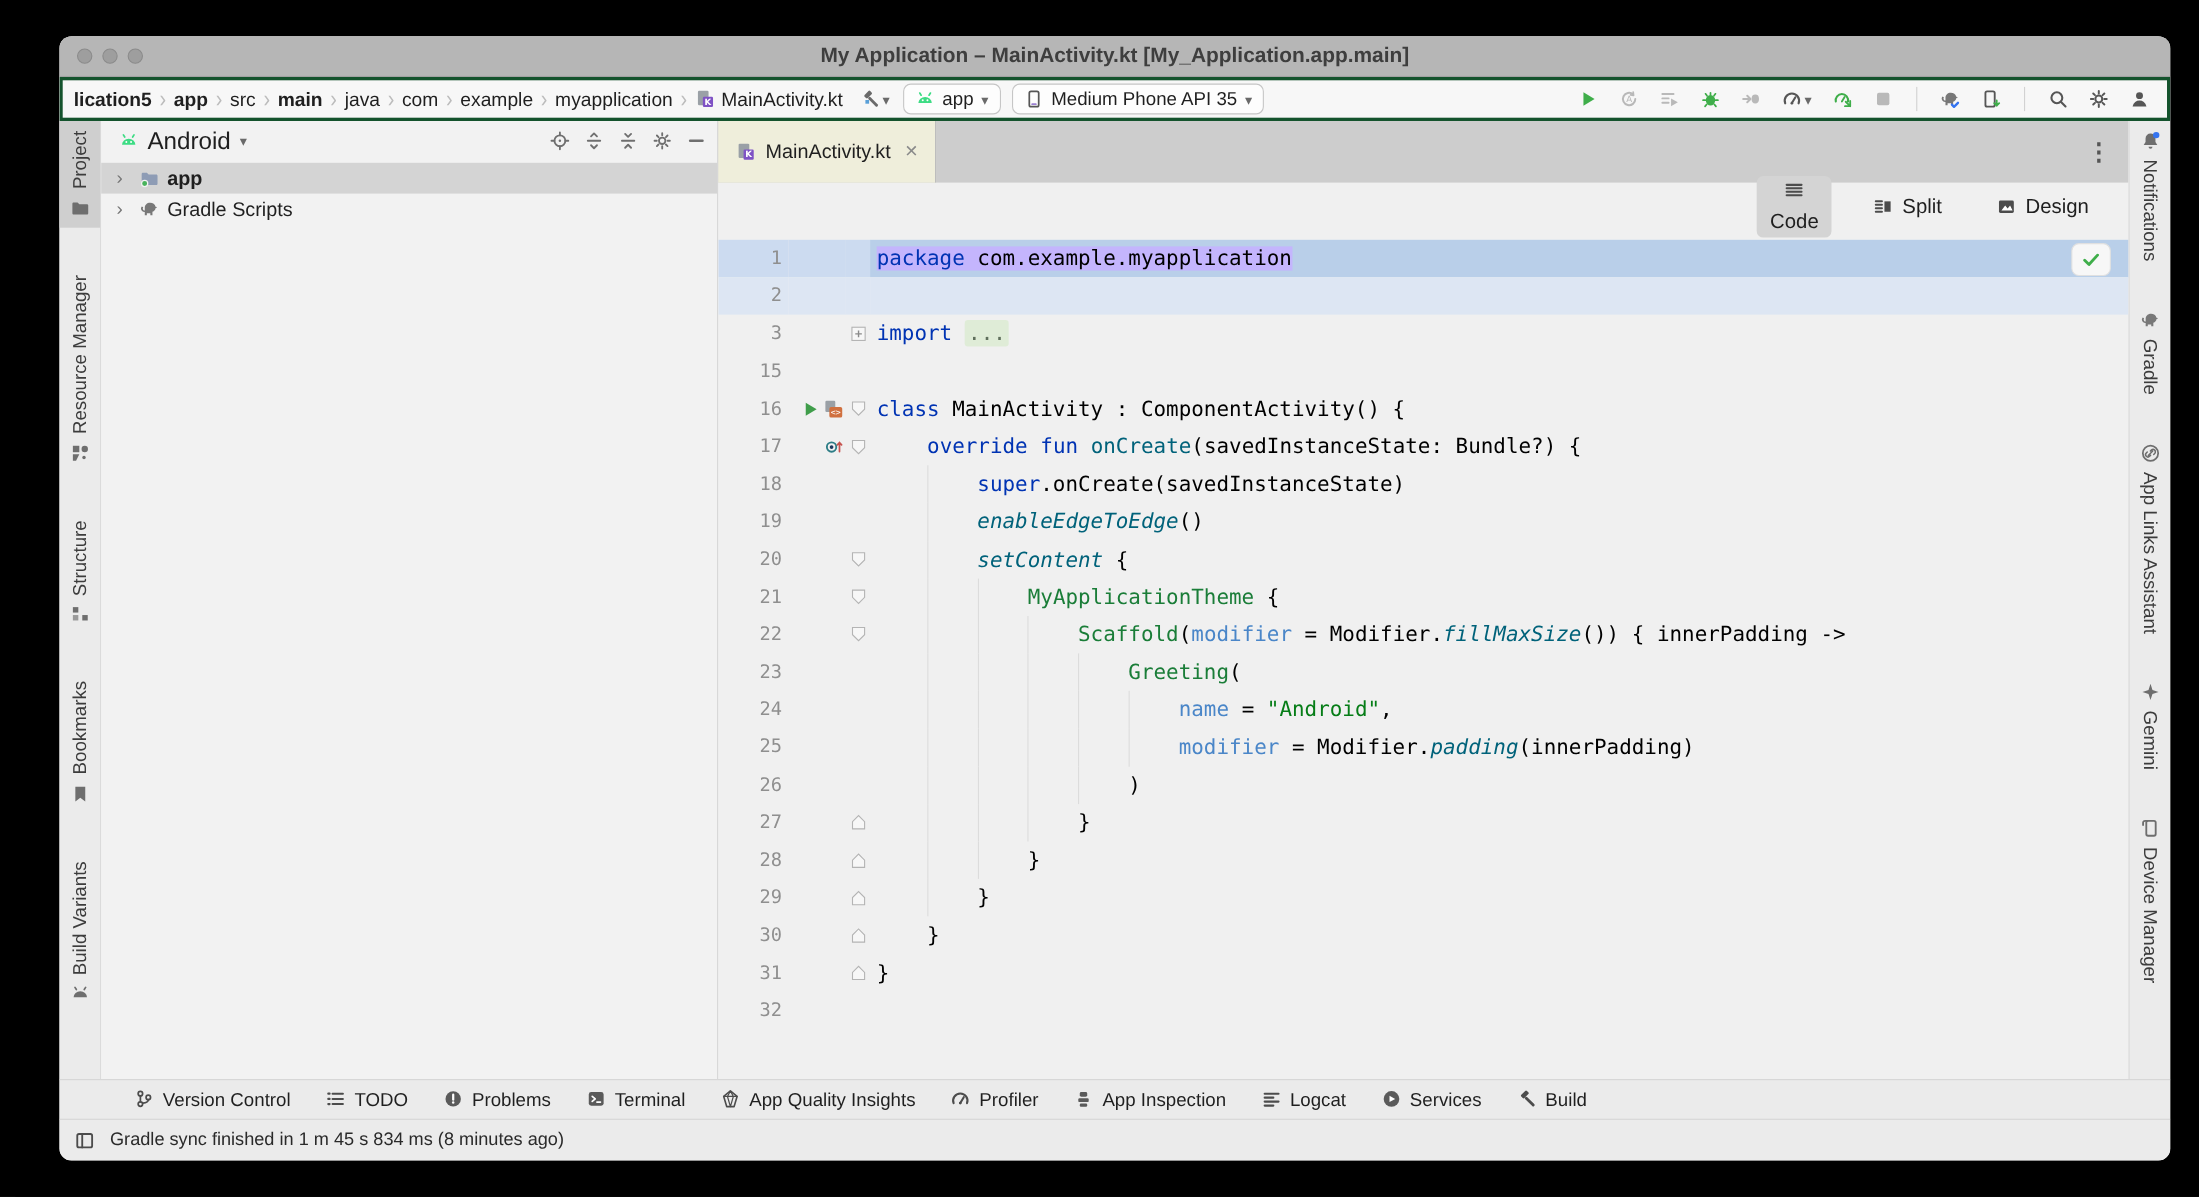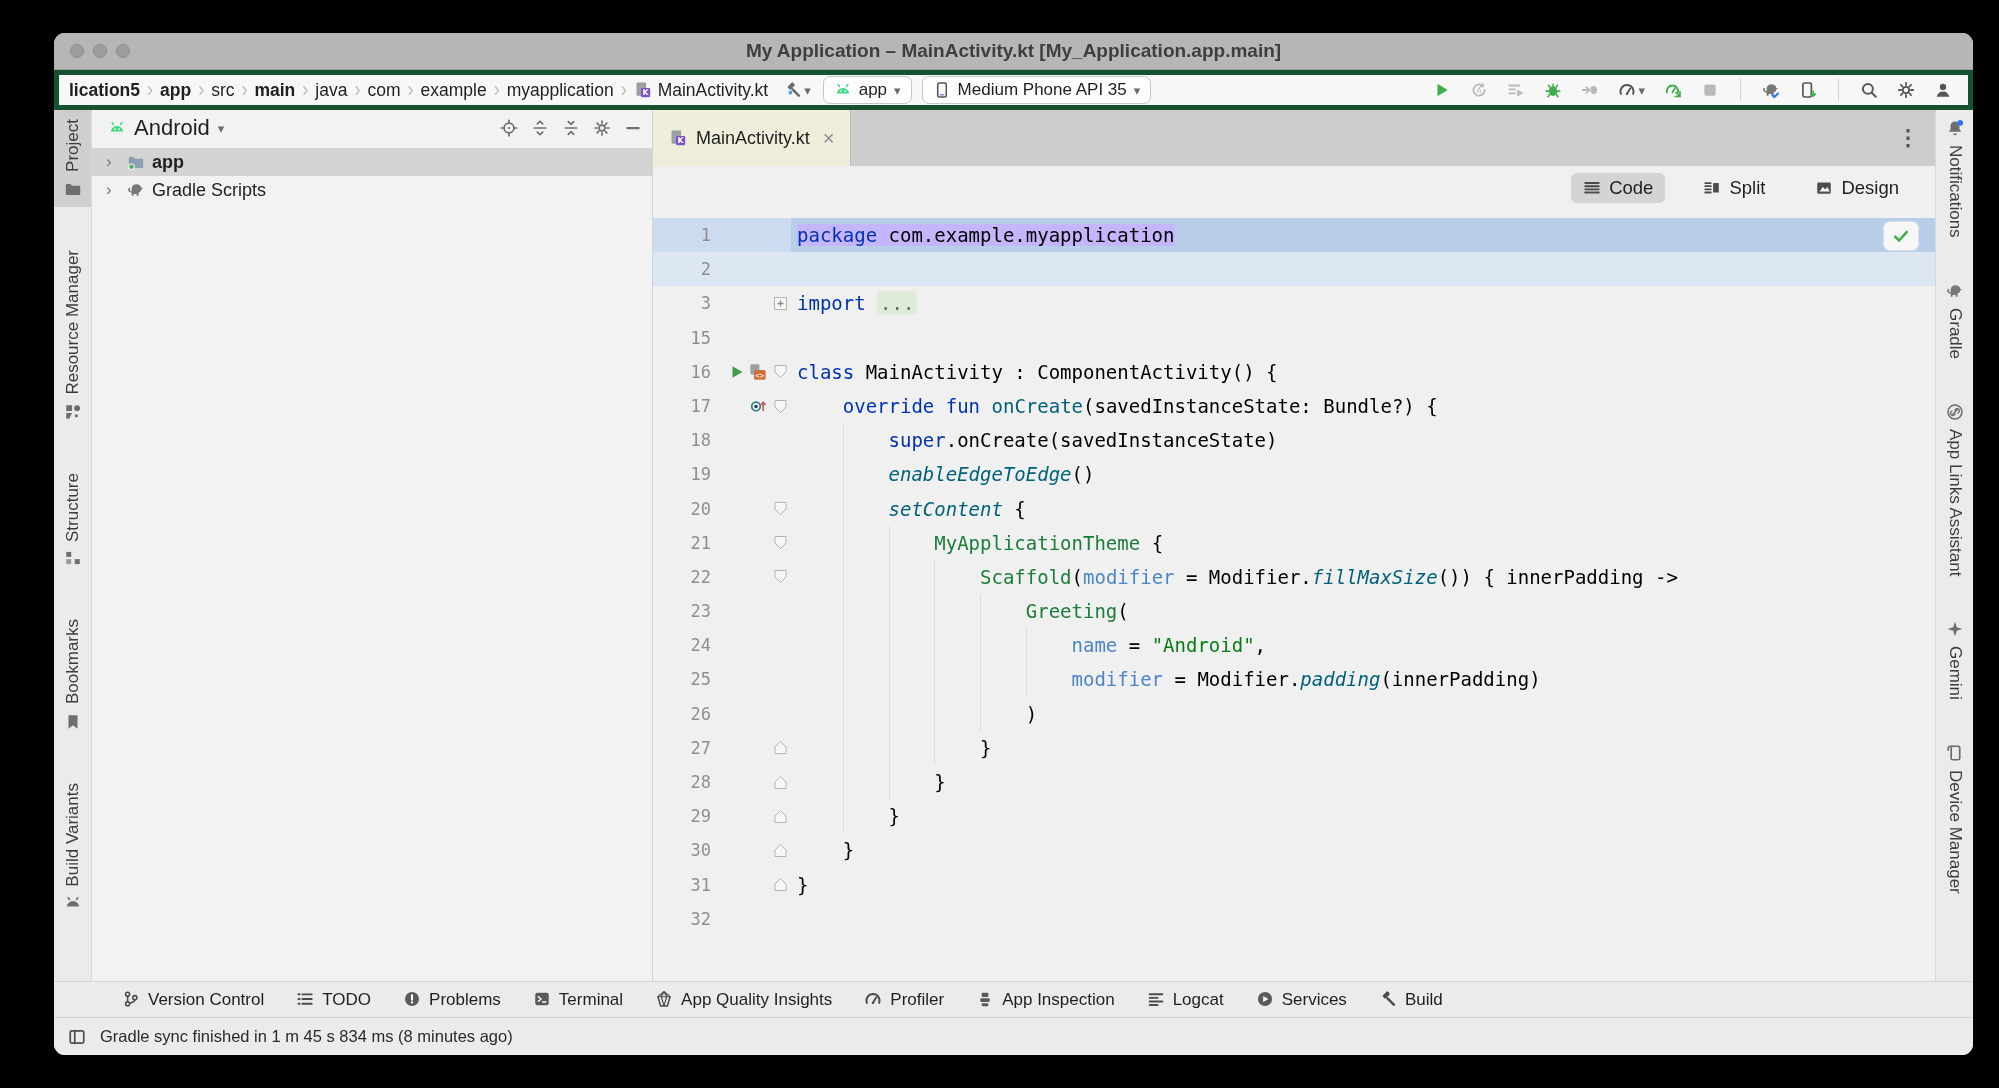--- a/index.html
+++ b/index.html
@@ -9,21 +9,21 @@
           overflow:hidden;display:flex;flex-direction:column;background:#f2f2f2;}
 
   
   .titlebar{height:36px;background:#b6b6b6;border-bottom:1px solid #a2a2a2;position:relative;
             display:flex;align-items:center;justify-content:center;flex:none;}
   .traffic{position:absolute;left:16px;top:0;height:100%;display:flex;align-items:center;gap:9px;}
   .tl{width:14px;height:14px;border-radius:50%;background:#9e9e9e;border:1px solid #8b8b8b;box-sizing:border-box;}
   .wtitle{font-size:19px;font-weight:bold;color:#3e3e3e;}
 
   
-  .navwrap{flex:none;border:5px solid #14532d;background:#f7f7f7;height:40px;box-sizing:border-box;
+  .navwrap{flex:none;border:3px solid #14532d;background:#f7f7f7;height:40px;box-sizing:border-box;
            display:flex;align-items:center;padding:0 10px 0 6px;gap:10px;overflow:hidden;}
   .crumbs{display:flex;align-items:center;gap:2px;white-space:nowrap;}
   .crumb{font-size:17.5px;color:#1f1f1f;display:flex;align-items:center;gap:6px;padding:0 4px;}
   .crumb.b{font-weight:bold;}
   .csep{color:#bcbcbc;font-size:18px;transform:scaleY(1.25);padding:0 1px;}
   .pill{display:flex;align-items:center;gap:7px;background:#fdfdfd;border:1px solid #c6c6c6;
         border-radius:7px;padding:3px 10px;font-size:17px;color:#1f1f1f;flex:none;}
   .tgroup{display:flex;align-items:center;gap:15px;margin-left:auto;flex:none;padding-right:4px;}
   .tbtn{display:flex;align-items:center;gap:2px;background:none;border:none;padding:2px;cursor:default;}
   .vsep{width:1px;height:22px;background:#d2d2d2;margin:0 4px;}
@@ -55,21 +55,21 @@
   
   .editor{flex:1;min-width:0;display:flex;flex-direction:column;background:#f0f0f0;}
   .tabrow{height:56px;background:#cdcdcd;flex:none;display:flex;align-items:stretch;}
   .edtab{background:#efeedb;display:flex;align-items:center;gap:9px;padding:0 16px;font-size:18px;color:#1f1f1f;
          border-right:1px solid #bdbdbd;}
   .edtab .x{color:#8a8a8a;font-size:20px;margin-left:4px;}
   .tabspacer{flex:1;}
   .kebab{display:flex;align-items:center;padding:0 16px;color:#555;font-size:22px;font-weight:bold;}
   .modesrow{height:44px;flex:none;display:flex;align-items:center;justify-content:flex-end;gap:26px;padding-right:24px;}
   .mode{display:flex;align-items:center;gap:8px;font-size:18.5px;color:#1f1f1f;padding:4px 12px;border-radius:6px;}
-  .mode.selected{background:#d4d4d4;}
+  .mode.selected{background:#d4d4d4;flex-direction:column;}
 
   .codearea{flex:1;overflow:hidden;padding-top:8px;font-family:"DejaVu Sans Mono",monospace;font-size:19px;position:relative;}
   .codeline{display:flex;height:34.2px;line-height:34.2px;white-space:pre;position:relative;}
   .ln{width:64px;flex:none;text-align:right;color:#8f8f8f;font-size:17px;padding-right:6px;box-sizing:border-box;}
   .gut{width:52px;flex:none;display:flex;align-items:center;justify-content:flex-end;gap:3px;padding-right:2px;box-sizing:border-box;}
   .fold{width:22px;flex:none;display:flex;align-items:center;justify-content:center;}
   .code{flex:1;position:relative;padding-left:6px;color:#000;}
   .guide{position:absolute;top:0;bottom:0;width:1px;background:#dcdcdc;}
   .seg.kw{color:#0033b3;}
   .seg.fn{color:#00627a;}

